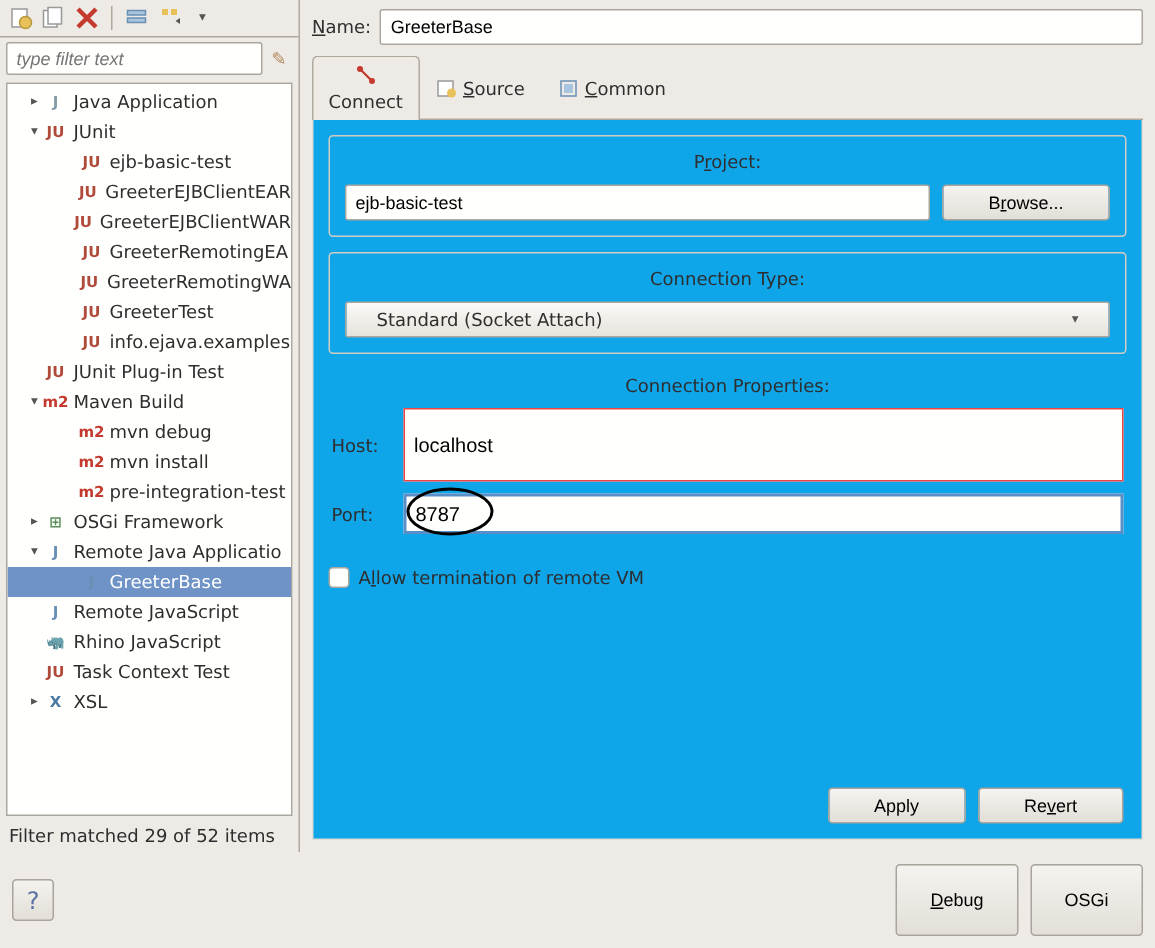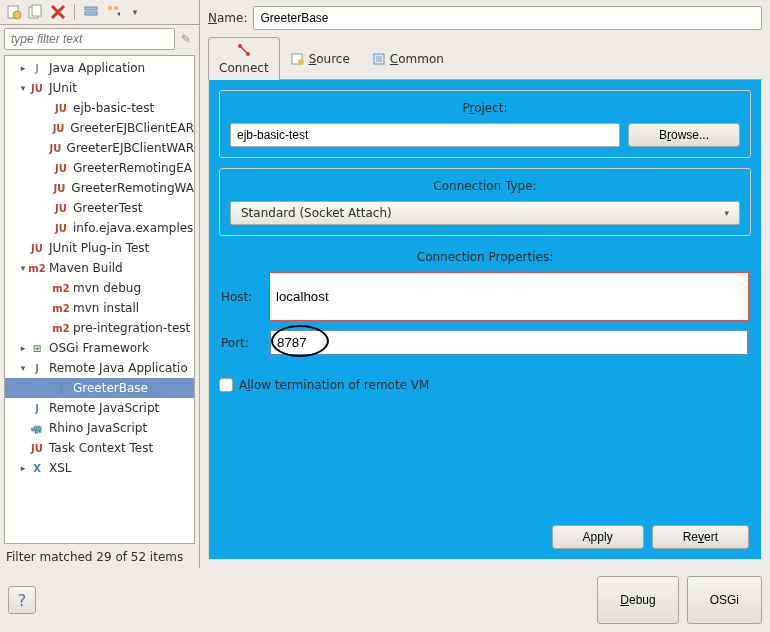--- a/index.html
+++ b/index.html
@@ -29,21 +29,21 @@
 .tab.active { background: #eeebe7; border-color: #b0a89c; border-top-left-radius: 4px; border-top-right-radius: 4px; flex-direction: column; }
 .tab-icon { width: 14px; height: 14px; display: inline-flex; }
 .tab-label .ul { text-decoration: underline; }
 .form-area { flex: 1; border: 1px solid #e0ddd6; border-top: none; padding: 10px; background: #0ea5e9; position: relative; }
 .group { border: 1px solid #d1cdc4; border-radius: 3px; padding: 10px; margin-bottom: 10px; }
 .group-title { text-align: center; margin-bottom: 8px; }
 .group-title .ul { text-decoration: underline; }
 .project-row { display: flex; gap: 8px; }
 .btn { background: linear-gradient(#f5f3ef,#e2dfd8); border: 1px solid #a8a49b; border-radius: 3px; padding: 4px 30px; font-size: 12px; cursor: pointer; }
 .select-wrap { display: flex; }
-.select { flex: 1; border: 1px solid #aba79f; background: linear-gradient(#fbfaf7,#e6e3dc); padding: 4px 10px; border-radius: 2px; display: flex; justify-content: space-between; align-items: center; }
+.select { flex: 1; border: 1px solid #aba79f; background: linear-gradient(#fbfaf7,#e6e3dc); padding: 4px 20px; border-radius: 2px; display: flex; justify-content: space-between; align-items: center; }
 .field-row { display: flex; align-items: center; gap: 8px; margin-bottom: 8px; justify-content: center; }
 .field-label { width: 40px; text-align: left; }
 .host-input { flex: 1; border: 1px solid #ef4444; background: #fffffd; padding: 16px 6px; }
 .port-input { flex: 1; border: 2px solid #5a8ec7; background: #fffffd; padding: 4px 6px; }
 .port-highlight { position: relative; }
 .port-highlight::after { content: ""; position: absolute; left: 50px; top: -4px; width: 54px; height: 28px; border: 2px solid #000; border-radius: 50%; pointer-events: none; }
 .checkbox-row { display: flex; align-items: center; gap: 6px; margin-top: 4px; }
 .checkbox { width: 14px; height: 14px; border: 1px solid #aba79f; background: #fffffd; border-radius: 3px; }
 .button-row { display: flex; justify-content: flex-end; gap: 8px; padding: 8px 4px 4px 0; }
 .bottom-bar { display: flex; justify-content: space-between; align-items: center; padding: 8px; }

